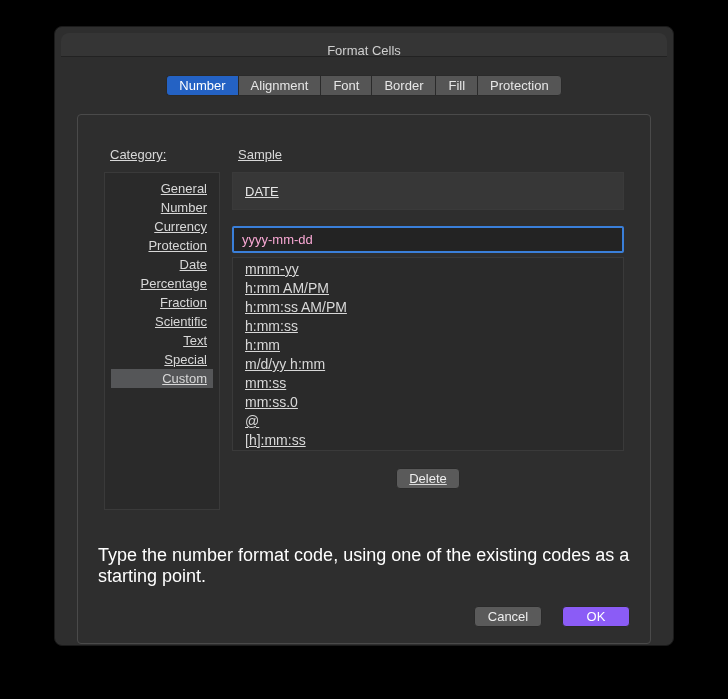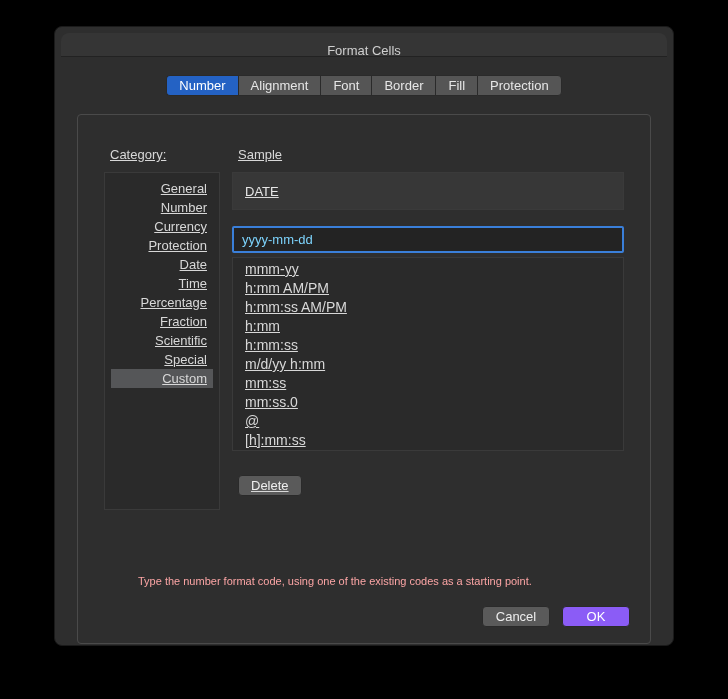--- a/index.html
+++ b/index.html
@@ -89,59 +89,58 @@
       font-size: 13px;
       color: #e6e6e6;
     }
     .type-input {
       width: 100%;
       background: #232323;
       border: 2px solid #3a7fd9;
       border-radius: 2px;
       padding: 4px 8px;
       font-size: 13px;
-      color: #7dd3fc;
+      color: #f9a8d4;
       margin-bottom: 4px;
       outline: none;
     }
     .type-list {
       border: 1px solid #3a3a3a;
       background: #2a2a2a;
       height: 194px;
       overflow: hidden;
       padding-top: 2px;
     }
     .type-item {
       padding: 1px 6px;
       font-size: 14px;
       color: #d8d8d8;
       line-height: 17px;
       cursor: default;
       white-space: pre;
     }
     .delete-row {
       display: flex;
-      justify-content: flex-start;
-      margin-top: 18px;
+      justify-content: center;
+      margin-top: 11px;
     }
     .hint {
       position: absolute;
       bottom: 50px;
       left: 14px;
       right: 14px;
-      font-size: 11px;
-      color: #fca5a5;
-      margin-left: 40px;
+      font-size: 18px;
+      color: #ffffff;
     }
     .button-row {
       position: absolute;
       bottom: 10px;
       right: 14px;
       display: flex;
-      gap: 12px;
+      gap: 20px;
     }
     .btn {
       min-width: 68px;
       padding: 2px 12px;
       font-size: 13px;
       text-align: center;
       border: 1px solid #2a2a2a;
       border-radius: 4px;
       background: #5a5a5a;
       color: #eee;
@@ -168,41 +167,41 @@
   <div class="panel">
     <div class="row">
       <div class="left-col">
         <span class="label">Category:</span>
         <div class="category-list">
           <div class="category-item">General</div>
           <div class="category-item">Number</div>
           <div class="category-item">Currency</div>
           <div class="category-item">Protection</div>
           <div class="category-item">Date</div>
-          <div class="category-item">Time</div>
           <div class="category-item">Percentage</div>
           <div class="category-item">Fraction</div>
           <div class="category-item">Scientific</div>
+          <div class="category-item">Text</div>
           <div class="category-item">Special</div>
           <div class="category-item selected">Custom</div>
         </div>
       </div>
 
       <div class="right-col">
         <span class="label">Sample</span>
         <div class="sample-box">DATE</div>
 
         <input class="type-input" type="text" value="yyyy-mm-dd" style="">
 
         <div class="type-list">
           <div class="type-item">mmm-yy</div>
           <div class="type-item">h:mm AM/PM</div>
           <div class="type-item">h:mm:ss AM/PM</div>
+          <div class="type-item">h:mm:ss</div>
           <div class="type-item">h:mm</div>
-          <div class="type-item">h:mm:ss</div>
           <div class="type-item">m/d/yy h:mm</div>
           <div class="type-item">mm:ss</div>
           <div class="type-item">mm:ss.0</div>
           <div class="type-item">@</div>
           <div class="type-item">[h]:mm:ss</div>
           <div class="type-item">_($* #,##0_);_($* (#,##0);_($* "-"_);_(@_)</div>
         </div>
 
         <div class="delete-row">
           <div class="btn small">Delete</div>

